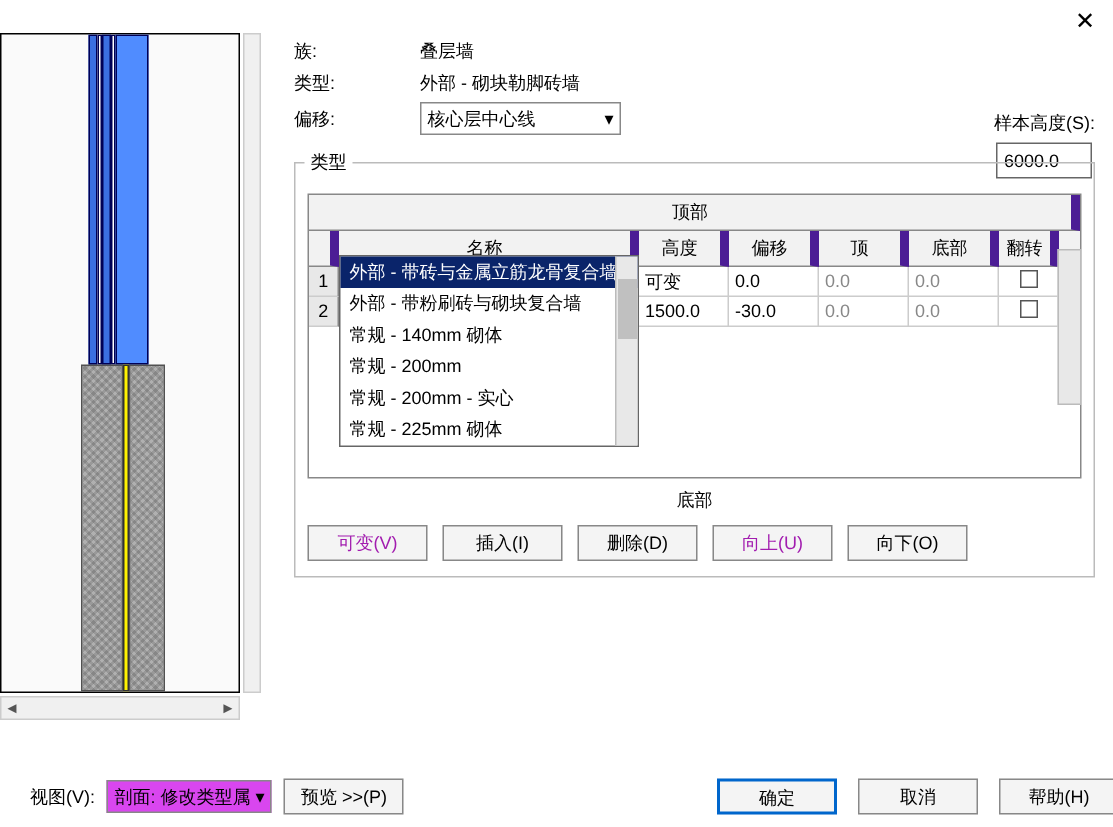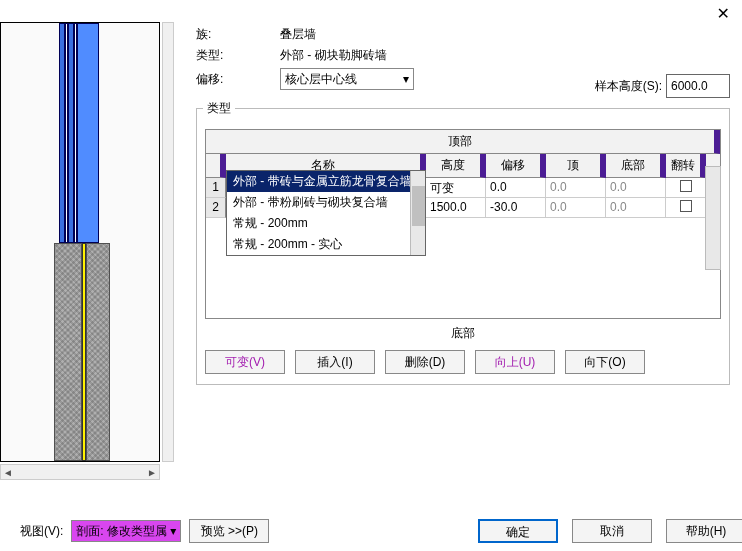--- a/index.html
+++ b/index.html
@@ -19,21 +19,21 @@
   .wall-bottom .h1 { left: -5px; width: 28px; background: repeating-linear-gradient(45deg,#aaa 0 2px,#ccc 2px 4px),repeating-linear-gradient(-45deg,#aaa 0 2px,#ccc 2px 4px); background-blend-mode: multiply; opacity:0.85; }
   .wall-bottom .h2 { left: 23px; width: 4px; background: #fff200; }
   .wall-bottom .h3 { left: 27px; width: 24px; background: repeating-linear-gradient(45deg,#aaa 0 2px,#ccc 2px 4px),repeating-linear-gradient(-45deg,#aaa 0 2px,#ccc 2px 4px); background-blend-mode: multiply; opacity:0.85; }
   .scroll-h { position: absolute; left: 0; bottom: 12px; width: 160px; height: 16px; background: #f0f0f0; border: 1px solid #ccc; display: flex; justify-content: space-between; align-items: center; }
   .scroll-h span { width: 14px; text-align: center; color: #555; font-size: 10px; }
   .vscroll-slit { position: absolute; left: 162px; top: 0; width: 12px; height: 440px; background: #f0f0f0; border: 1px solid #ccc; }
   .right-area { position: absolute; left: 196px; top: 26px; width: 534px; }
   .info-row { display: flex; margin-bottom: 4px; align-items: center; }
   .info-label { width: 84px; }
   .select-offset { width: 134px; height: 22px; border: 1px solid #888; display: flex; justify-content: space-between; align-items: center; padding: 0 4px; background: #fff; }
-  .sample-h { position: absolute; right: 12px; top: 74px; display: flex; align-items: center; gap: 4px; }
+  .sample-h { position: absolute; right: 12px; top: 74px; display: flex; align-items: center; gap: 4px; flex-direction: column; }
   .sample-h input { width: 64px; height: 24px; border: 1px solid #666; padding: 0 4px; }
   .fieldset-type { position: absolute; left: 196px; top: 108px; width: 534px; border: 1px solid #bbb; padding: 20px 8px 10px 8px; }
   .fieldset-type .legend { position: absolute; top: -9px; left: 6px; background: #fff; padding: 0 4px; }
   .table-wrap { position: relative; border: 1px solid #888; }
   .thead { display: flex; background: #f2f2f2; }
   .th { border-right: 6px solid #4c1d95; border-bottom: 1px solid #888; text-align: center; padding: 3px 0; }
   .th.title-full { width: 100%; }
   .th.n { width: 20px; } .th.name { width: 200px; } .th.h { width: 60px; }
   .th.off { width: 60px; } .th.top { width: 60px; } .th.bot { width: 60px; } .th.flip { width: 40px; }
   .trow { display: flex; height: 20px; }
@@ -142,22 +142,24 @@
       <div class="td off">-30.0</div>
       <div class="td top">0.0</div>
       <div class="td bot">0.0</div>
       <div class="td flip"><span class="cb"></span></div>
     </div>
     <div style="height:100px"></div>
 
     <div class="dropdown-list">
       <div class="opt sel">外部 - 带砖与金属立筋龙骨复合墙</div>
       <div class="opt">外部 - 带粉刷砖与砌块复合墙</div>
+      <div class="opt">常规 - 140mm 砌体</div>
       <div class="opt">常规 - 200mm</div>
       <div class="opt">常规 - 200mm - 实心</div>
+      <div class="opt">常规 - 225mm 砌体</div>
       <div class="dd-scroll">
           <div class="thumb"></div>
         </div>
     </div>
     <div class="tbl-vscroll"></div>
   </div>
 
   <div class="bottom-label">底部</div>
 
   <div class="btn-row">

